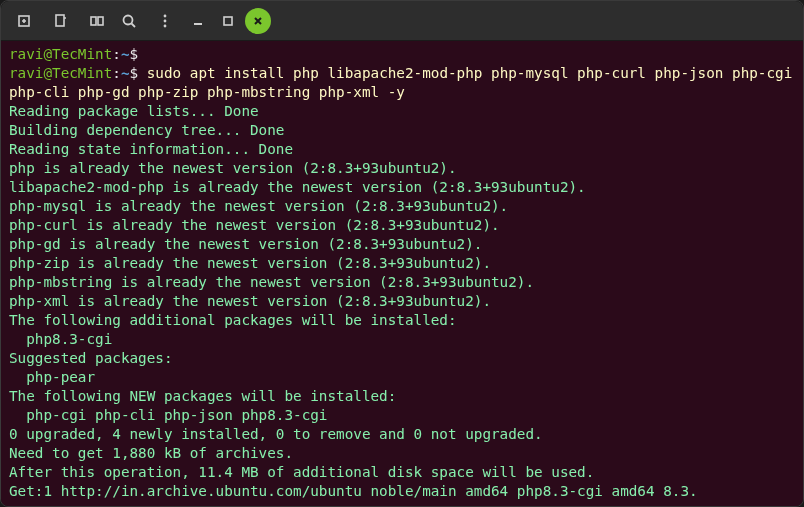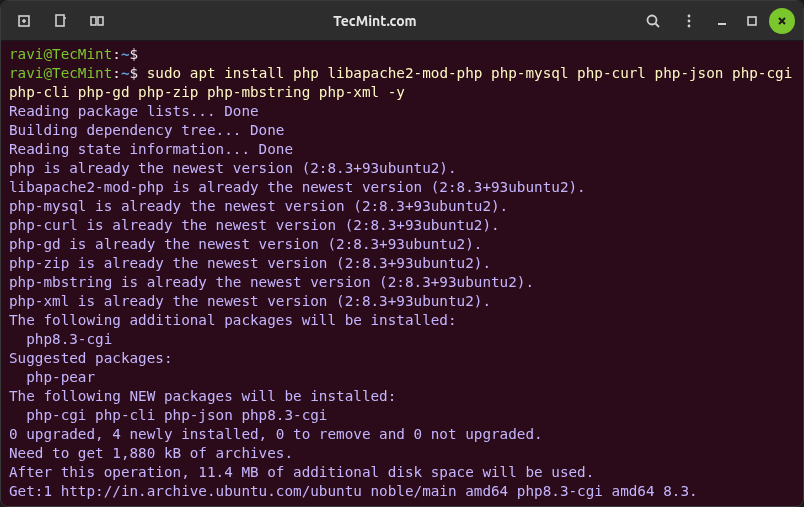--- a/index.html
+++ b/index.html
@@ -57,21 +57,21 @@
     font-size: 14.3px;
     line-height: 1.33;
     white-space: pre-wrap;
     word-break: break-all;
     overflow: hidden;
   }
   .prompt-user { color: #7bc62d; font-weight: normal; }
   .prompt-path { color: #5a9fd4; font-weight: bold; }
   .prompt-sep { color: #e8e8e8; }
   .cmd { color: #fef9c3; }
-  .out { color: #c4b5fd; }
+  .out { color: #86efac; }
 </style>
 </head>
 <body>
 
 <div class="titlebar">
   <div class="tb-left">
     <div class="tb-btn">
       <svg width="16" height="16" viewBox="0 0 16 16" fill="none" stroke="currentColor" stroke-width="1.6">
         <rect x="2" y="3" width="10" height="10"></rect>
           <path d="M7 6v4M5 8h4"></path>
@@ -83,21 +83,20 @@
           <path d="M11 5h2"></path>
       </svg>
     </div>
     <div class="tb-btn">
       <svg width="16" height="16" viewBox="0 0 16 16" fill="none" stroke="currentColor" stroke-width="1.6">
         <rect x="2" y="4" width="5" height="8"></rect>
           <rect x="9" y="4" width="5" height="8"></rect>
       </svg>
     </div>
   </div>
-  <div class="tb-title">TecMint.com</div>
   <div class="tb-right">
     <div class="tb-btn">
       <svg width="16" height="16" viewBox="0 0 16 16" fill="none" stroke="currentColor" stroke-width="1.8">
         <circle cx="7" cy="7" r="4.5"></circle>
           <path d="M10.5 10.5L14 14"></path>
       </svg>
     </div>
     <div class="tb-btn">
       <svg width="16" height="16" viewBox="0 0 16 16" fill="currentColor">
         <circle cx="8" cy="3" r="1.4"></circle>

